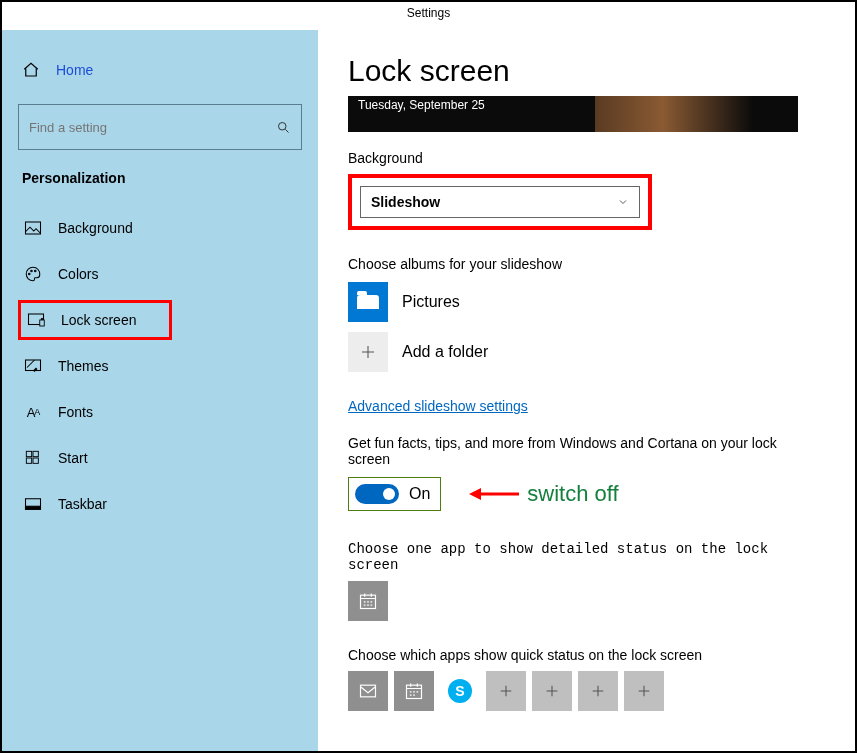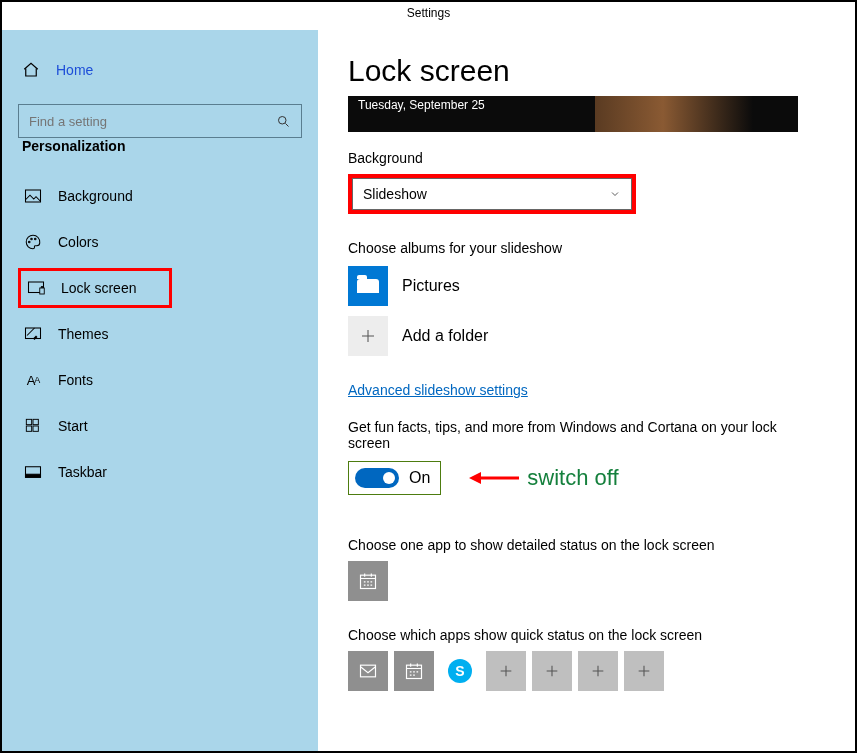--- a/index.html
+++ b/index.html
@@ -3,32 +3,32 @@
 <meta charset="utf-8">
 <style>
   * { box-sizing: border-box; margin: 0; padding: 0; font-family: "Segoe UI", Arial, sans-serif; }
   body { width: 857px; height: 753px; overflow: hidden; background: #fff; border: 2px solid #000; display: flex; flex-direction: column; }
   .titlebar { height: 28px; padding: 4px 10px; font-size: 12px; color: #000; background: #fff; text-align: center; }
   .app { flex: 1; display: flex; min-height: 0; }
   .sidebar { width: 316px; background: #aad6ea; padding: 16px 16px 0 16px; display: flex; flex-direction: column; }
   .nav-row { display: flex; align-items: center; gap: 16px; height: 40px; font-size: 14px; color: #1d4ed8; }
   .nav-row .ic { width: 18px; height: 18px; display: flex; align-items: center; justify-content: center; }
   .nav-row.home { margin: 4px 0 14px 4px; }
-  .search-box { display: flex; align-items: center; justify-content: space-between; border: 1px solid #5a7e90; background: #aad6ea; height: 34px; padding: 0 10px; }
+  .search-box { display: flex; align-items: center; justify-content: space-between; border: 1px solid #5a7e90; background: #aad6ea; height: 46px; padding: 0 10px; margin-bottom: 20px; }
   .search-box input { border: none; background: transparent; outline: none; font-size: 13px; color: #333; width: 240px; }
   .section-title { font-weight: 600; font-size: 14px; margin-bottom: 22px; padding-left: 4px; }
   .nav-list { display: flex; flex-direction: column; gap: 6px; }
   .nav-item { display: flex; align-items: center; gap: 16px; height: 40px; padding-left: 6px; font-size: 14px; color: #000; }
   .nav-item .ic { width: 18px; height: 18px; display:flex; align-items:center; justify-content:center; }
   .nav-item.selected-box { border: 3px solid #ff0000; width: 154px; }
   .main { flex: 1; padding: 24px 30px 0 30px; overflow: hidden; position: relative; }
   h1.page-title { font-weight: 300; font-size: 30px; margin-bottom: 8px; }
   .preview { height: 36px; background: linear-gradient(90deg, #0b0b0b 0%, #0b0b0b 55%, #5a3b22 55%, #8a5a33 70%, #0b0b0b 90%); color: #fff; display: flex; align-items: flex-start; padding: 2px 10px; font-size: 12px; width: 450px; }
   .label { font-size: 14px; margin-top: 18px; margin-bottom: 8px; color: #000; }
-  .red-box { border: 4px solid #ff0000; display: inline-block; padding: 0; }
+  .red-box { border: 4px solid #ff0000; display: inline-block; padding: 8px; font-weight: bold; }
   .dropdown { width: 280px; height: 32px; border: 1px solid #666; display: flex; align-items: center; justify-content: space-between; padding: 0 10px; font-size: 14px; background: #fff; }
   .chev { width: 12px; height: 12px; }
   .album-row { display: flex; align-items: center; gap: 14px; margin-top: 10px; }
   .tile-blue { width: 40px; height: 40px; background: #0078d4; display: flex; align-items: center; justify-content: center; }
   .tile-blue .folder { width: 22px; height: 14px; background: #fff; border-top-left-radius: 3px; border-top-right-radius: 3px; position: relative; }
   .tile-blue .folder::before { content: ""; position: absolute; top: -4px; left: 0; width: 10px; height: 4px; background: #fff; border-top-left-radius: 2px; border-top-right-radius: 2px; }
   .tile-gray { width: 40px; height: 40px; background: #ededed; display:flex; align-items:center; justify-content:center; color:#444; }
   .link { color: #0067c0; font-size: 14px; margin-top: 26px; display: inline-block; }
   .toggle-row { display: flex; align-items: center; gap: 12px; margin-top: 10px; }
   .toggle-redbox { border: 1px solid #4d7c0f; padding: 6px 10px 6px 6px; display: flex; align-items: center; gap: 10px; }
@@ -197,21 +197,21 @@
       </div>
       <div class="annot">
         <svg class="arrow-svg" viewBox="0 0 50 20">
           <line x1="50" y1="10" x2="6" y2="10" stroke="#ff0000" stroke-width="3"></line>
           <polygon points="0,10 12,4 12,16" fill="#ff0000"></polygon>
         </svg>
         <span>switch off</span>
       </div>
     </div>
 
-    <div class="label" style="margin-top:42px;">Choose one app to show detailed status on the lock screen</div>
+    <div class="label" style="margin-top:30px;font-family:Liberation Mono, monospace;">Choose one app to show detailed status on the lock screen</div>
     <div class="small-tile" style="margin-top:6px;">
       <span>
         <svg viewBox="0 0 24 24" width="20" height="20" fill="none" stroke="#fff" stroke-width="1.4">
             <rect x="3" y="5" width="18" height="16"></rect>
             <path d="M3 9h18M8 3v4M16 3v4"></path>
             <path d="M7 13h2M11 13h2M15 13h2M7 17h2M11 17h2M15 17h2" stroke-width="1.6"></path>
           </svg>
       </span>
     </div>
 

